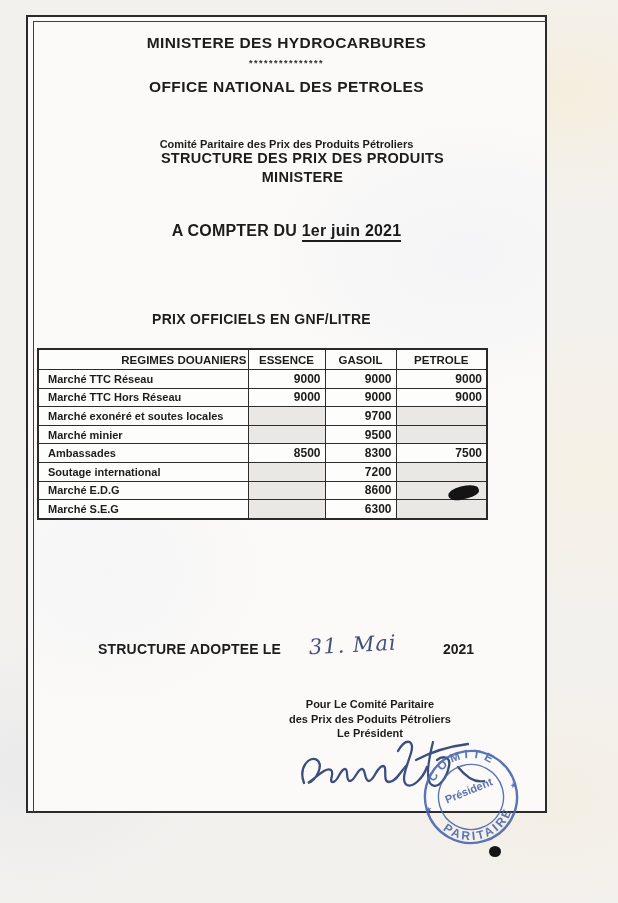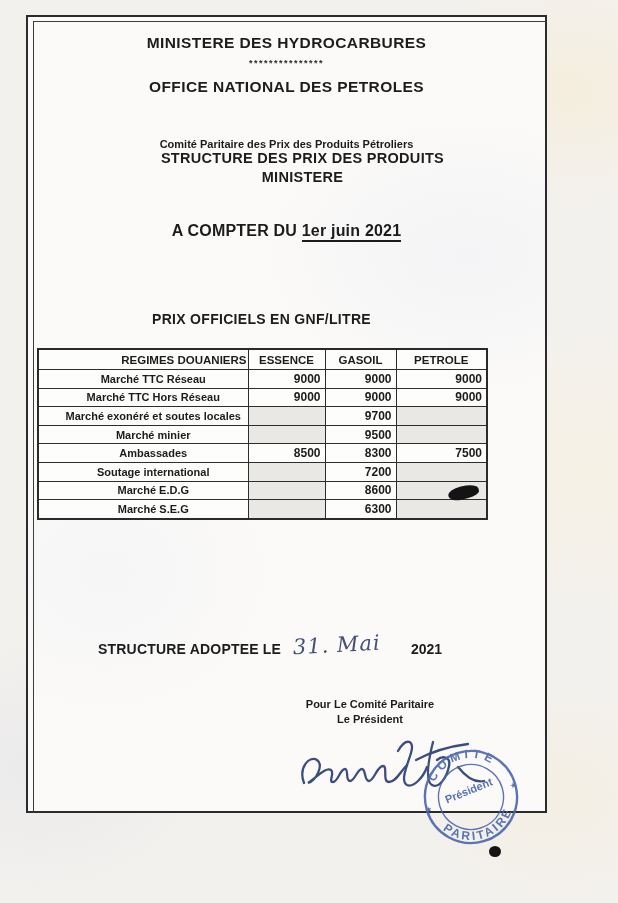--- a/index.html
+++ b/index.html
@@ -37,28 +37,28 @@
     font-size:14px;font-weight:bold;letter-spacing:.3px;}
   table.price-table{
     position:absolute;left:9px;top:331px;width:449px;
     border-collapse:collapse;table-layout:fixed;background:#fdfdfc;
     border:2px solid #2a2a2a;
   }
   .price-table th,.price-table td{border:1px solid #2d2d2d;overflow:hidden;white-space:nowrap;}
   .price-table thead th{height:17px;font-size:11.5px;font-weight:bold;}
   .price-table thead th.h-label{text-align:right;padding-left:3px;}
   .price-table tbody td{height:15.6px;font-weight:bold;}
-  .price-table td.label{font-size:11px;padding-left:21px;text-align:center;}
+  .price-table td.label{font-size:11px;padding-left:9px;text-align:left;}
   .price-table td.num{font-size:12px;text-align:right;padding-right:4px;}
   .price-table td.shaded{background:#eae8e4;}
   .blot{
     position:absolute;left:420px;top:469px;width:31px;height:13px;background:#141414;
     border-radius:55% 60% 50% 45%/60% 55% 45% 60%;transform:rotate(-13deg);
   }
-  .adoption{position:absolute;left:70px;top:618px;display:flex;align-items:baseline;}
+  .adoption{position:absolute;left:70px;top:618px;display:flex;align-items:baseline;gap:16px;}
   .adoption .printed{font-size:14px;font-weight:bold;letter-spacing:.2px;}
   .handwritten{
     font-family:"DejaVu Serif",serif;font-style:italic;font-size:21px;color:#44507a;
     margin-left:12px;letter-spacing:1px;display:inline-block;transform:rotate(-3deg) translateY(-2px);
   }
   .adoption .year{margin-left:30px;font-size:14px;font-weight:bold;}
   .sig-block{position:absolute;left:227px;top:680px;width:230px;text-align:center;
     font-size:11px;font-weight:bold;line-height:14.5px;}
   svg.signature{position:absolute;left:262px;top:712px;width:210px;height:84px;z-index:3;}
   svg.stamp{position:absolute;left:407px;top:733px;width:128px;height:128px;z-index:4;
@@ -161,20 +161,21 @@
   <div class="blot"></div>
 
   <div class="adoption">
     <span class="printed">STRUCTURE ADOPTEE LE</span>
     <span class="handwritten">31. Mai</span>
     <span class="year">2021</span>
   </div>
 
   <div class="sig-block">
     <div>Pour  Le Comité Paritaire</div>
+    <div>des Prix des Poduits Pétroliers</div>
     <div>Le Président</div>
   </div>
 
   <svg class="signature" viewBox="0 0 210 84">
     <g fill="none" stroke="#2c4075" stroke-width="2.3" stroke-linecap="round" opacity="0.92">
       <path d="M14,54 C8,38 20,26 27,31 C34,36 26,52 18,54 C28,47 36,38 41,41 C45,44 38,53 43,53 C48,53 50,40 55,40 C59,40 55,52 60,52 C65,52 67,40 72,40 C76,40 74,52 79,52 C84,52 87,37 93,37 C98,37 92,53 99,53 C106,53 110,43 117,36"></path>
       <path d="M108,22 C116,8 125,11 121,24 C117,37 110,52 117,56 C123,59 133,49 137,38"></path>
       <path d="M143,13 C138,33 135,52 142,56 C149,60 157,48 159,37 C161,28 153,26 147,31"></path>
       <path d="M126,31 C143,22 162,17 178,15"></path>
       <path d="M168,38 C176,48 185,54 194,52"></path>

